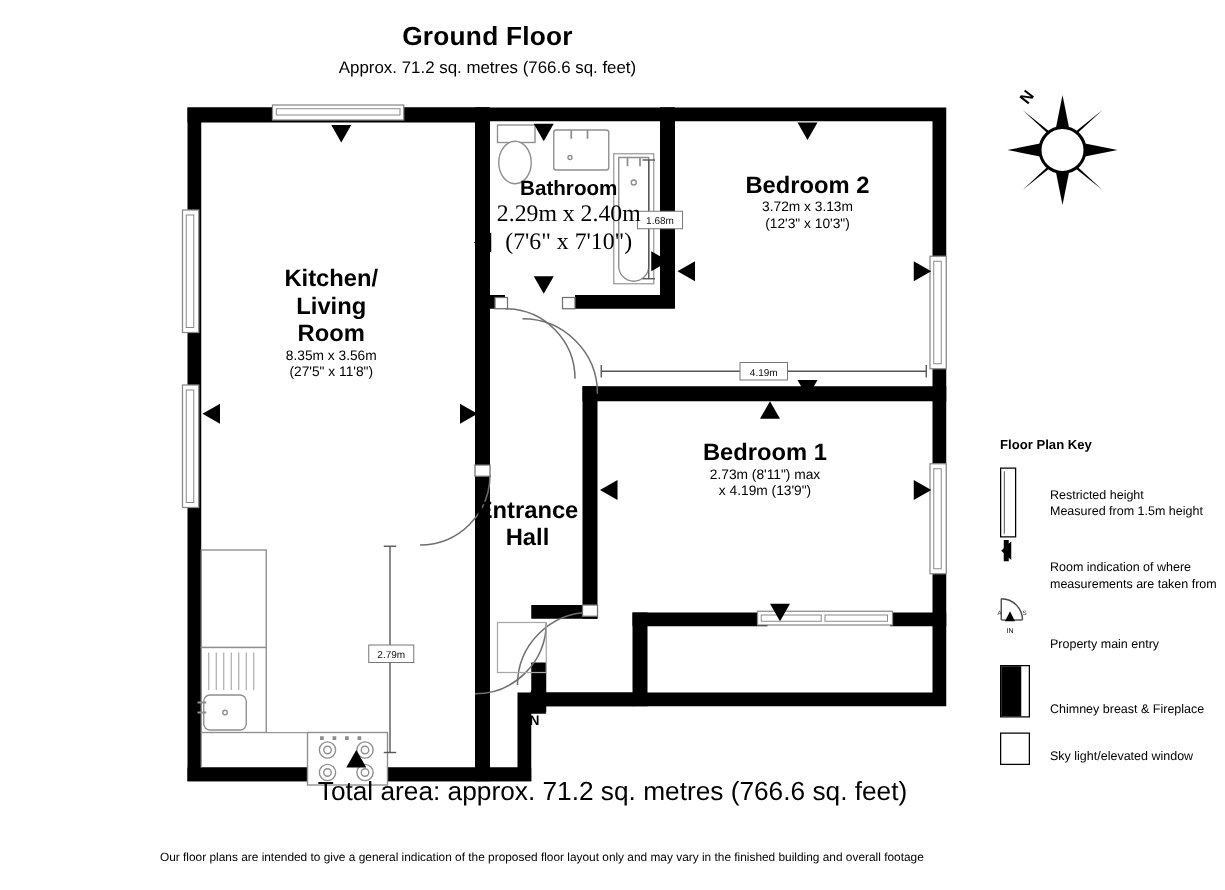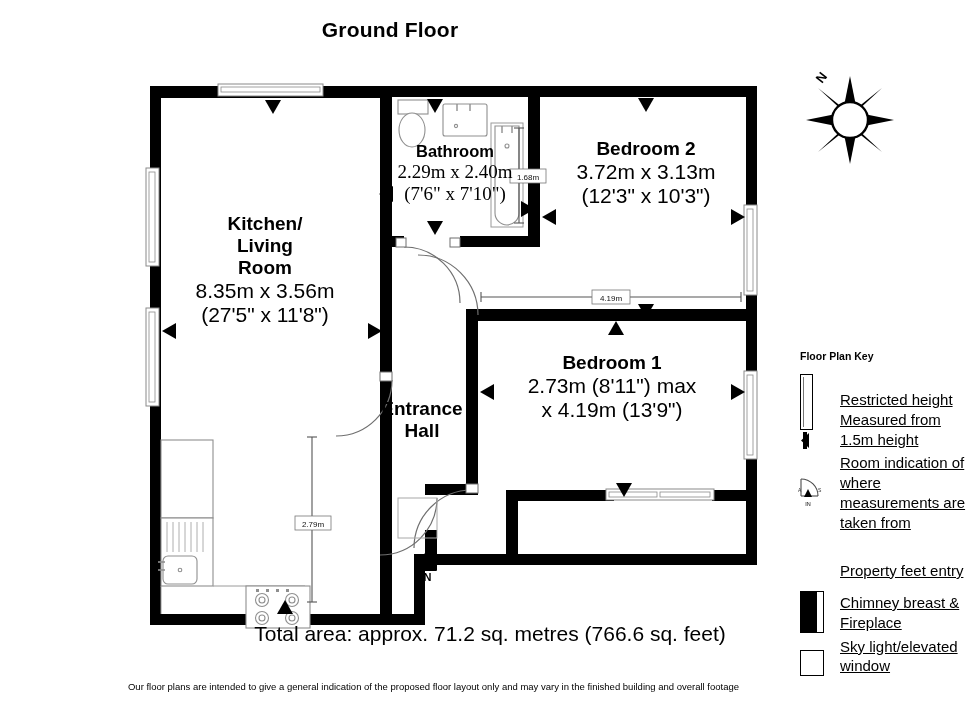--- a/index.html
+++ b/index.html
@@ -71,21 +71,21 @@
     position: absolute;
     text-align: center;
     line-height: 1.16;
     white-space: nowrap;
   }
   .room-label .rl-name {
     font-size: 19px;
     font-weight: bold;
   }
   .room-label .rl-dim {
-    font-size: 21px;
+    font-size: 11px;
     font-weight: normal;
   }
   .room-label.small .rl-name { font-size: 16.5px; }
   .room-label.small .rl-dim  { font-size: 19px; font-family: Liberation Serif, serif; }
 
   #label-kitchen { left: 170px; top: 213px; width: 190px; }
   #label-bathroom { left: 385px; top: 142px; width: 140px; }
   #label-bedroom2 { left: 562px; top: 138px; width: 168px; }
   #label-bedroom1 { left: 512px; top: 352px; width: 200px; }
   #label-entrance { left: 360px; top: 398px; width: 124px; }
@@ -120,24 +120,23 @@
     margin-bottom: 4px;
   }
   .legend-swatch {
     width: 26px;
     flex: 0 0 26px;
     display: flex;
     align-items: center;
     justify-content: flex-start;
   }
   .legend-text {
-    font-size: 15px;
+    font-size: 10px;
     line-height: 1.32;
     padding-left: 14px;
-    text-decoration: underline;
   }
   .legend-text .lt-line { display: block; }
 
   
   .sw-restricted {
     width: 13px;
     height: 56px;
     border: 1.3px solid #000;
     background: #ffffff;
     box-sizing: border-box;
@@ -176,20 +175,21 @@
   #legend .row-restricted { min-height: 62px; align-items: flex-start; }
   #legend .row-restricted .legend-text { padding-top: 16px; }
   #legend .row-chimney { min-height: 48px; }
   #legend .row-entry { min-height: 44px; }
 </style>
 </head>
 <body>
 
 <div id="header">
   <div id="plan-title">Ground Floor</div>
+  <div id="plan-subtitle">Approx. 71.2 sq. metres (766.6 sq. feet)</div>
 </div>
 
 <svg id="plan-canvas" viewBox="0 0 980 712">
 
   <g fill="#000000">
 
     <path fill-rule="evenodd" d="M150,86 L757,86 L757,565 L425,565 L425,625 L150,625 Z
          M161,97 L746,97 L746,554 L414,554 L414,614 L161,614 Z"></path>
 
     <rect x="150" y="86" width="240" height="12"></rect>
@@ -468,21 +468,21 @@
     <div class="legend-swatch"></div>
     <div class="legend-text">
       <span class="lt-line">Room indication of where</span>
       <span class="lt-line">measurements are taken from</span>
     </div>
   </div>
 
   <div class="legend-row row-entry">
     <div class="legend-swatch"></div>
     <div class="legend-text">
-      <span class="lt-line">Property feet entry</span>
+      <span class="lt-line">Property main entry</span>
     </div>
   </div>
 
   <div class="legend-row row-chimney">
     <div class="legend-swatch">
       <div class="sw-chimney"></div>
     </div>
     <div class="legend-text">
       <span class="lt-line">Chimney breast &amp; Fireplace</span>
     </div>

